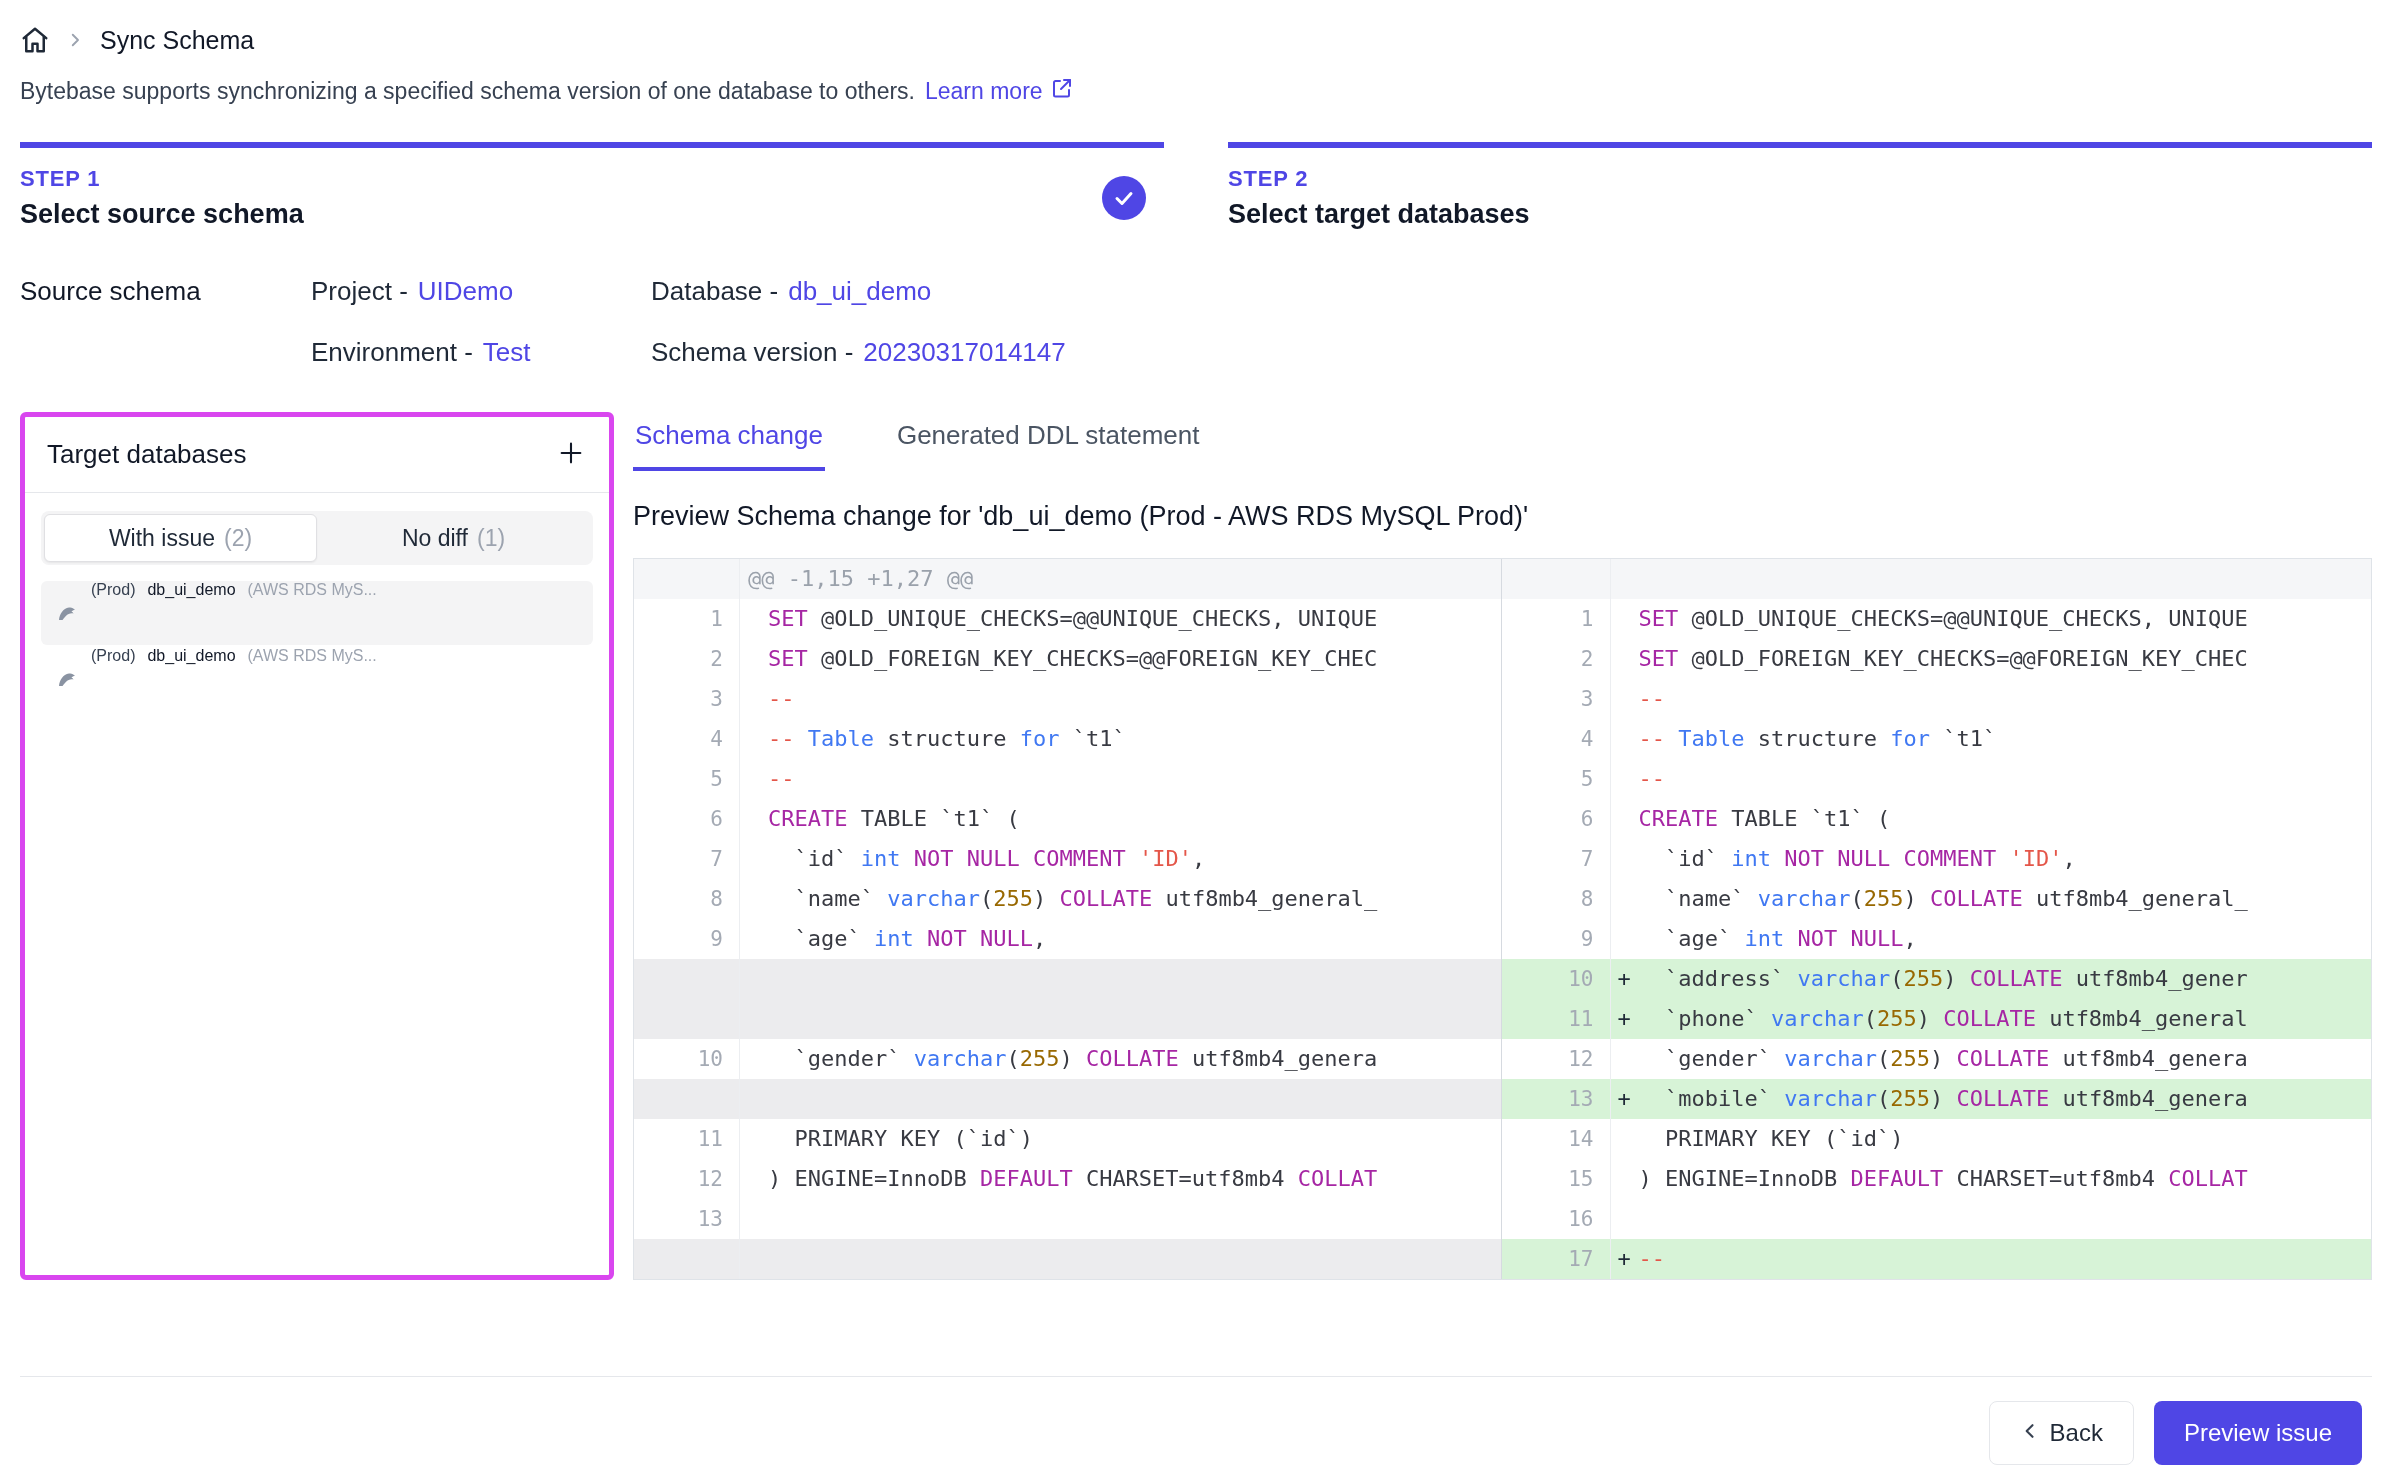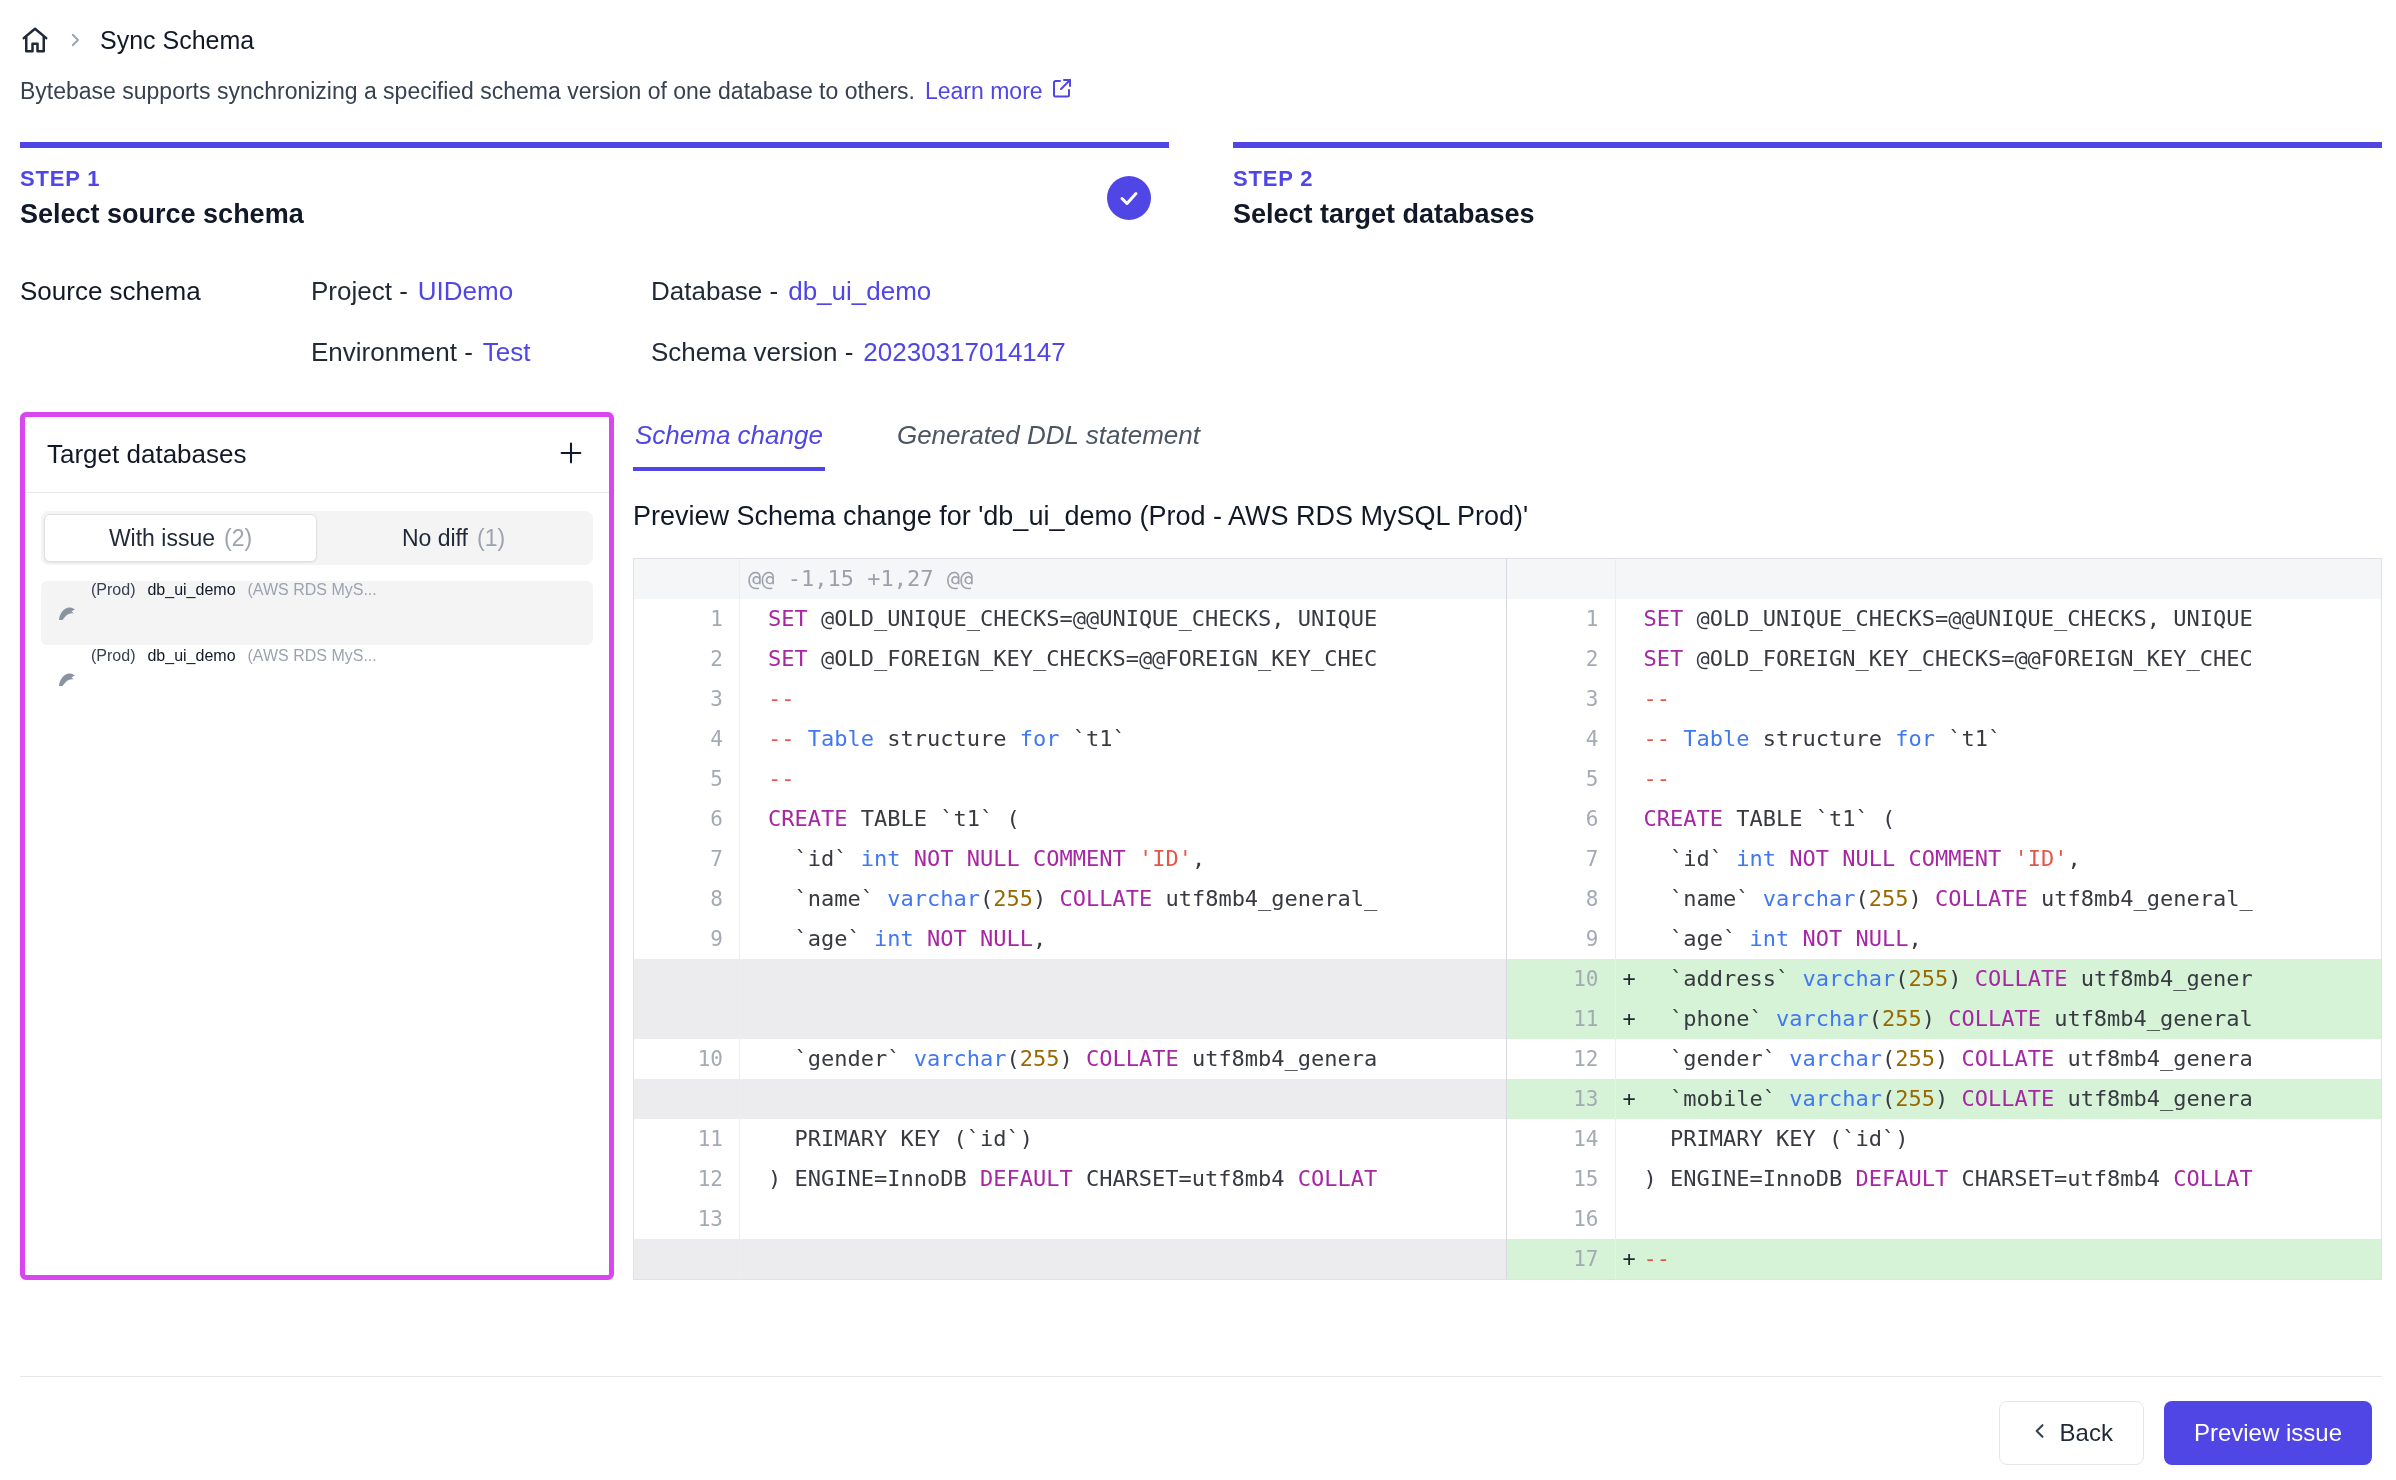--- a/index.html
+++ b/index.html
@@ -1,18 +1,18 @@
 <!DOCTYPE html>
 <html style="--accent: #4f46e5; --add-bg: #d7f3d7; --ph-bg: #ececee; --kw: #a626a4; --ty: #4078f2; --cm: #e45649; --st: #e45649; --nm: #986801;"><head>
 <meta charset="utf-8">
 <style>
   *{box-sizing:border-box;margin:0;padding:0;}
   html,body{background:#fff;}
   body{font-family:"Liberation Sans",sans-serif;color:#1f2937;}
-  .page{width:2396px;height:1480px;padding:18px 14px 0 20px;overflow:hidden;background:#fff;}
+  .page{width:2396px;height:1480px;padding:18px 24px 0 20px;overflow:hidden;background:#fff;}
 
   .breadcrumb{display:flex;align-items:center;gap:16px;height:44px;}
   .crumb-home{display:flex;align-items:center;cursor:pointer;}
   .crumb-sep{display:flex;align-items:center;}
   .bc-title{font-size:25px;font-weight:500;color:#111827;}
 
   .intro{margin-top:14px;font-size:23px;color:#374151;display:flex;align-items:center;gap:10px;}
   .intro a{color:var(--accent,#4f46e5);text-decoration:none;display:inline-flex;align-items:center;gap:7px;font-weight:500;cursor:pointer;}
 
   .steps{display:flex;gap:64px;margin-top:36px;}
@@ -39,21 +39,21 @@
   .seg-item .cnt{color:#9ca3af;}
   .db-list{padding:2px 16px;}
   .db-item{display:flex;gap:12px;height:64px;padding:0 14px;border-radius:6px;font-size:16px;cursor:pointer;white-space:nowrap;overflow:hidden;margin-bottom:2px;}
   .db-item.selected{background:#f4f4f5;}
   .db-icon{display:flex;align-items:center;flex:none;}
   .db-env{color:#374151;}
   .db-name{color:#111827;font-weight:500;}
   .db-suffix{color:#9ca3af;}
 
   .main{flex:1;min-width:0;}
-  .main-tabs{display:flex;gap:70px;font-style:italic;}
+  .main-tabs{display:flex;gap:70px;}
   .main-tab{font-size:26px;padding:8px 2px 16px;color:#4b5563;cursor:pointer;border-bottom:4px solid transparent;}
   .main-tab.active{color:var(--accent,#4f46e5);font-weight:500;border-bottom-color:var(--accent,#4f46e5);}
   .preview-title{margin-top:30px;font-size:27px;color:#111827;}
 
   .diff{margin-top:26px;border:1px solid #dfe3e8;}
   #diff-grid{display:grid;grid-template-columns:106px minmax(0,1fr) 110px minmax(0,1fr);font-family:"DejaVu Sans Mono",monospace;font-size:22px;}
   .dg{height:40px;line-height:40px;text-align:right;padding-right:16px;color:#a4aab4;font-size:21px;border-right:1px solid #eceef1;overflow:hidden;}
   .dg.gsep{border-left:1px solid #d6dae0;}
   .dc{height:40px;line-height:40px;white-space:pre;overflow:hidden;color:#383a42;}
   .mark{display:inline-block;width:28px;padding-left:7px;color:#1f2937;}

